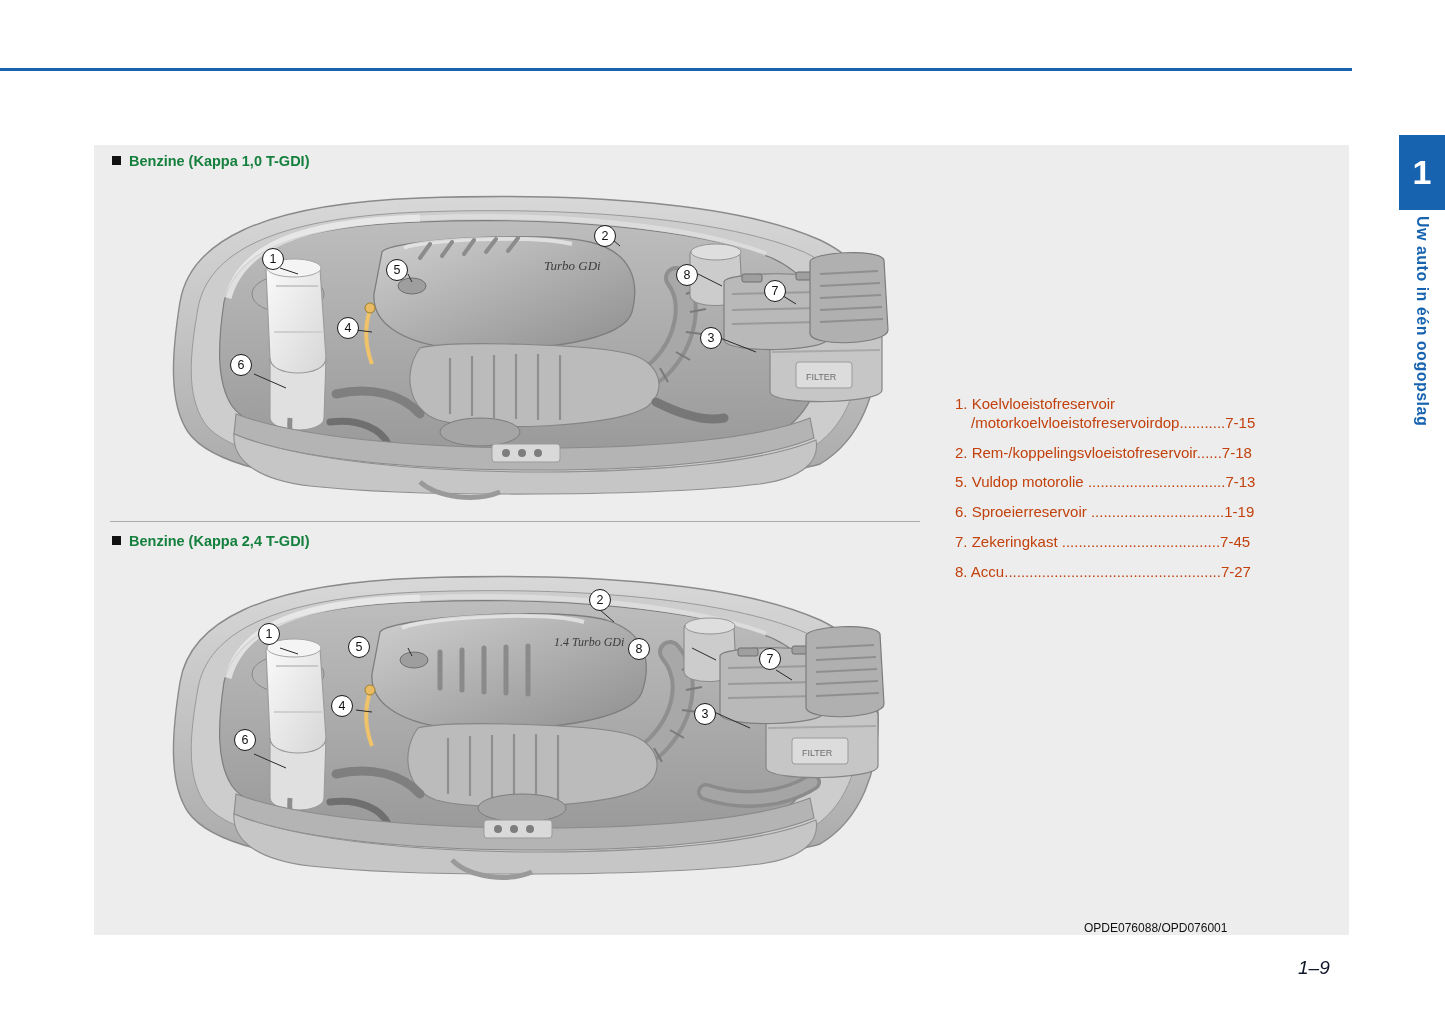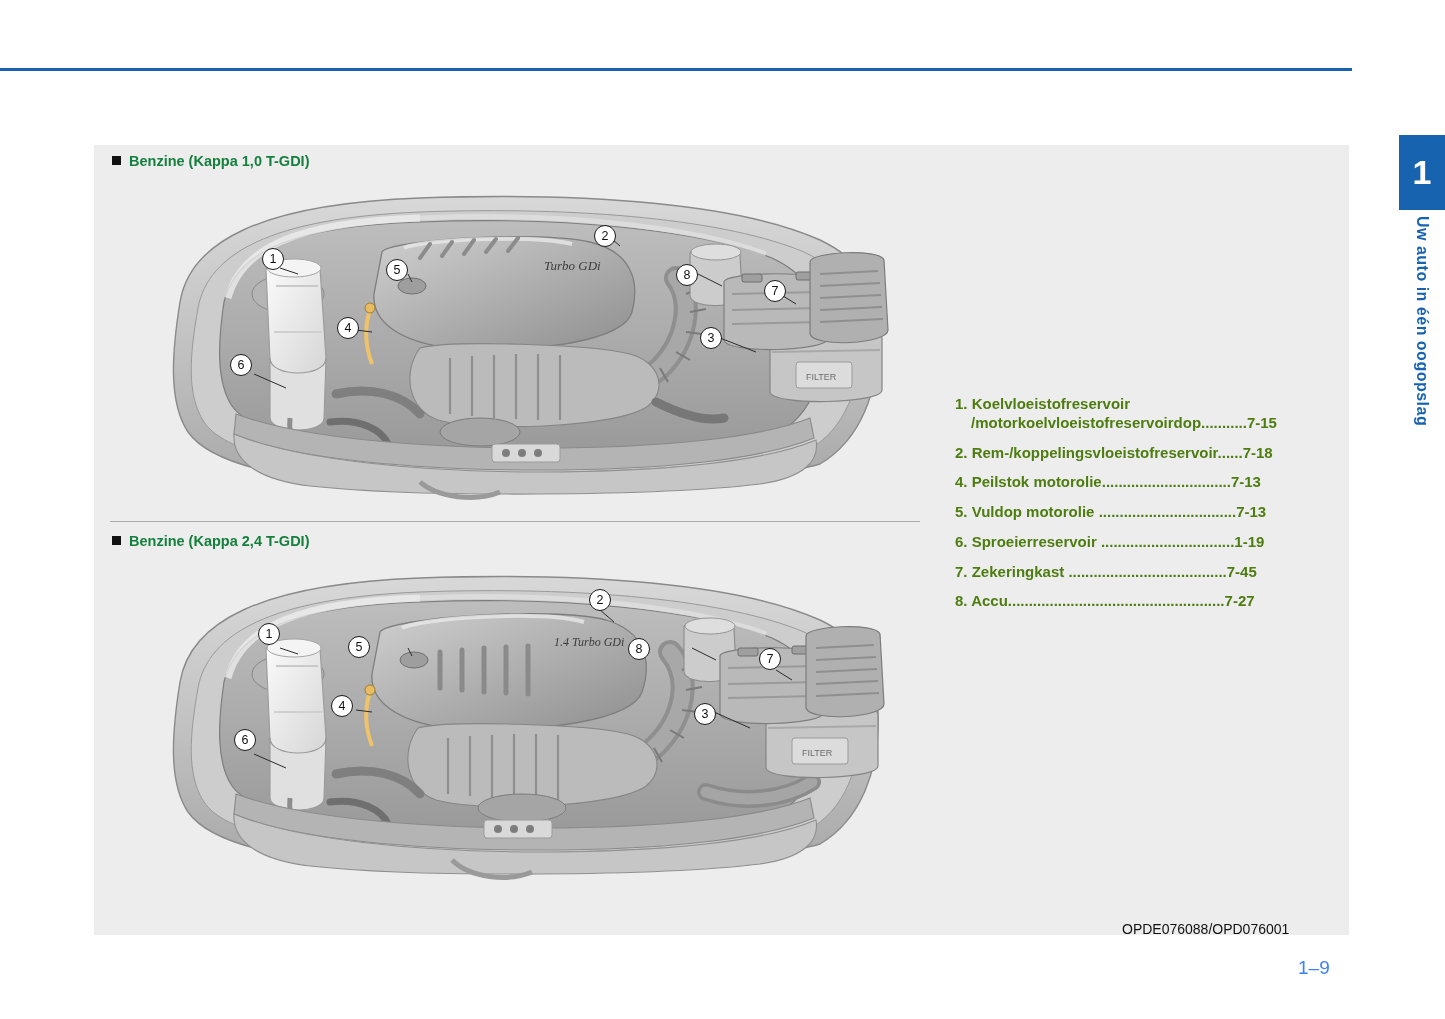--- a/index.html
+++ b/index.html
@@ -121,51 +121,51 @@
     color: #111111;
   }
   .legend {
     position: absolute;
     left: 955px;
     top: 395px;
     width: 395px;
   }
   .legend-row {
     font-size: 15px;
-    color: #4d7c0f;
+    color: #c2410c;
     line-height: 1.25;
     margin-bottom: 11px;
     white-space: nowrap;
-    font-weight: bold;
   }
   .legend-row .num { display: inline; }
   .legend-row .dots {
     display: inline;
     letter-spacing: 0px;
   }
   .legend-row .pg { display: inline; }
   .legend-row.two-line { white-space: normal; }
   .legend-sub {
     display: block;
     padding-left: 16px;
     white-space: nowrap;
   }
   .doc-code {
     position: absolute;
-    left: 1122px;
+    left: 1084px;
     top: 921px;
-    font-size: 14px;
+    font-size: 12px;
     color: #111111;
   }
   .folio {
     position: absolute;
     left: 1298px;
     top: 957px;
     font-size: 19px;
-    color: #3b82f6;
+    color: #0f172a;
+    font-style: italic;
   }
 
   
   .engine {
     position: absolute;
     width: 790px;
     height: 320px;
     text-align: right;
   }
   #engine1 { left: 120px; top: 182px; }
@@ -460,24 +460,20 @@
       <span>Koelvloeistofreservoir</span>
       <span class="legend-sub"><span>/motorkoelvloeistofreservoirdop</span><span class="dots">...........</span><span class="pg">7-15</span></span>
     </div>
 
     <div class="legend-row">
       <span class="num">2.</span>
       <span>Rem-/koppelingsvloeistofreservoir</span><span class="dots">......</span><span class="pg">7-18</span>
     </div>
 
 
-    <div class="legend-row">
-      <span class="num">4.</span>
-      <span>Peilstok motorolie</span><span class="dots">...............................</span><span class="pg">7-13</span>
-    </div>
 
     <div class="legend-row">
       <span class="num">5.</span>
       <span>Vuldop motorolie</span>
       <span class="dots">.................................</span><span class="pg">7-13</span>
     </div>
 
     <div class="legend-row">
       <span class="num">6.</span>
       <span>Sproeierreservoir</span>

